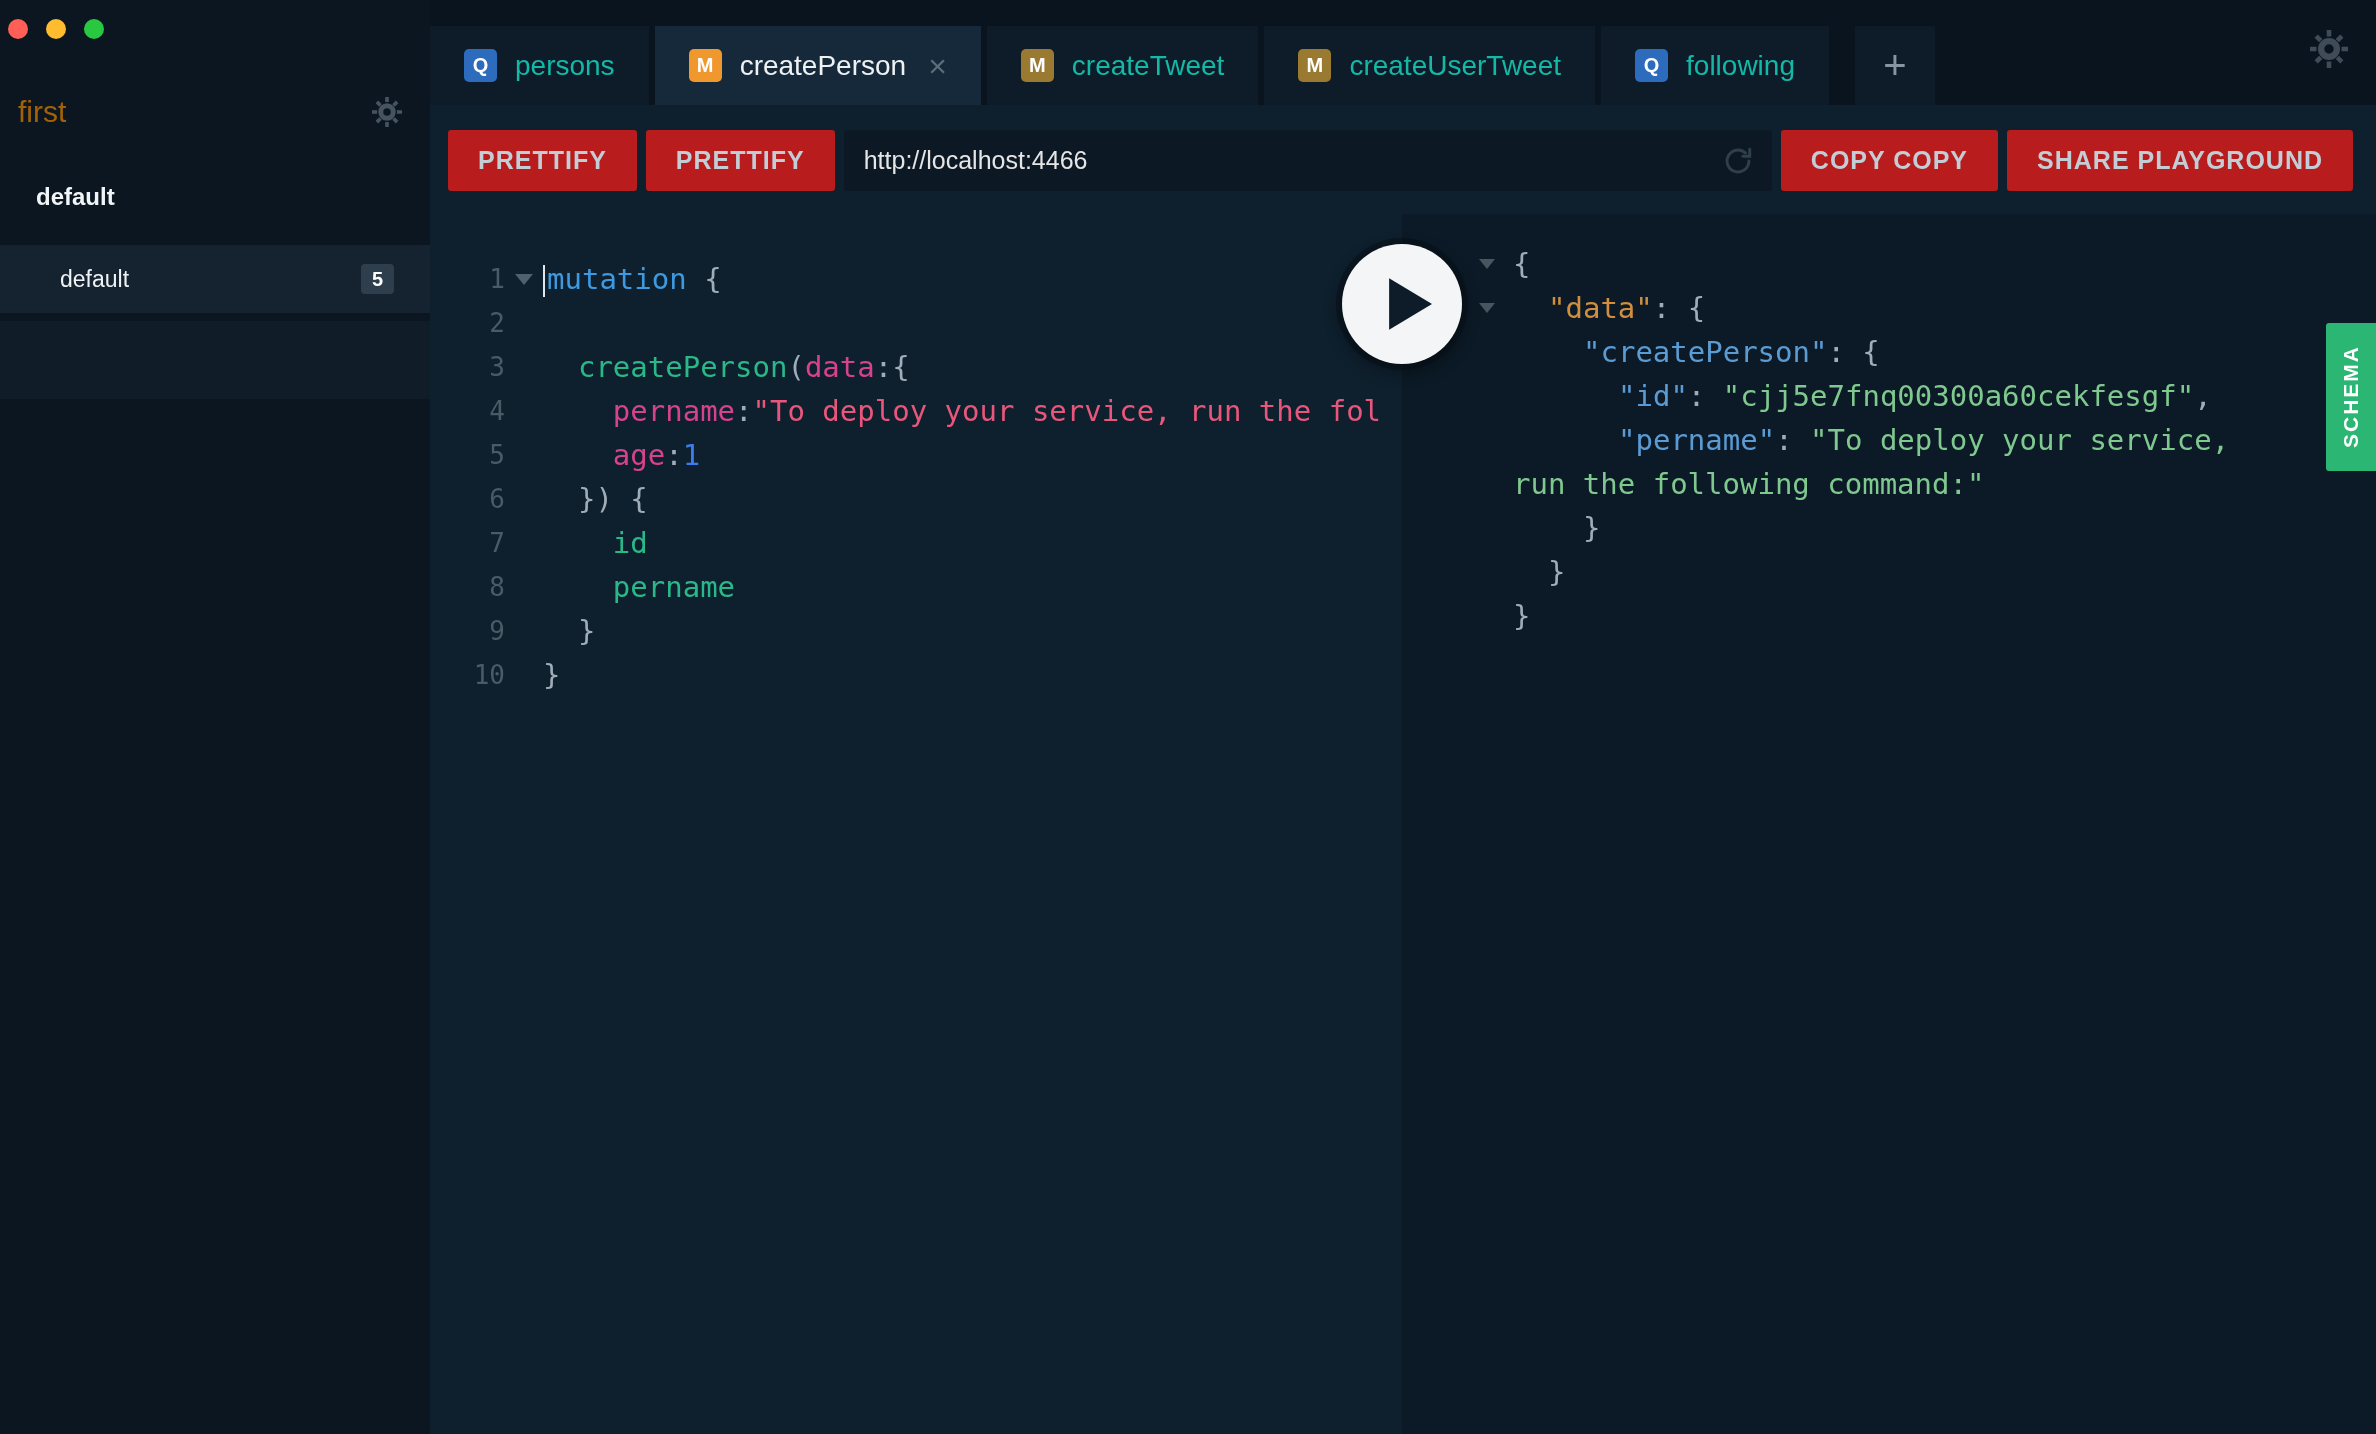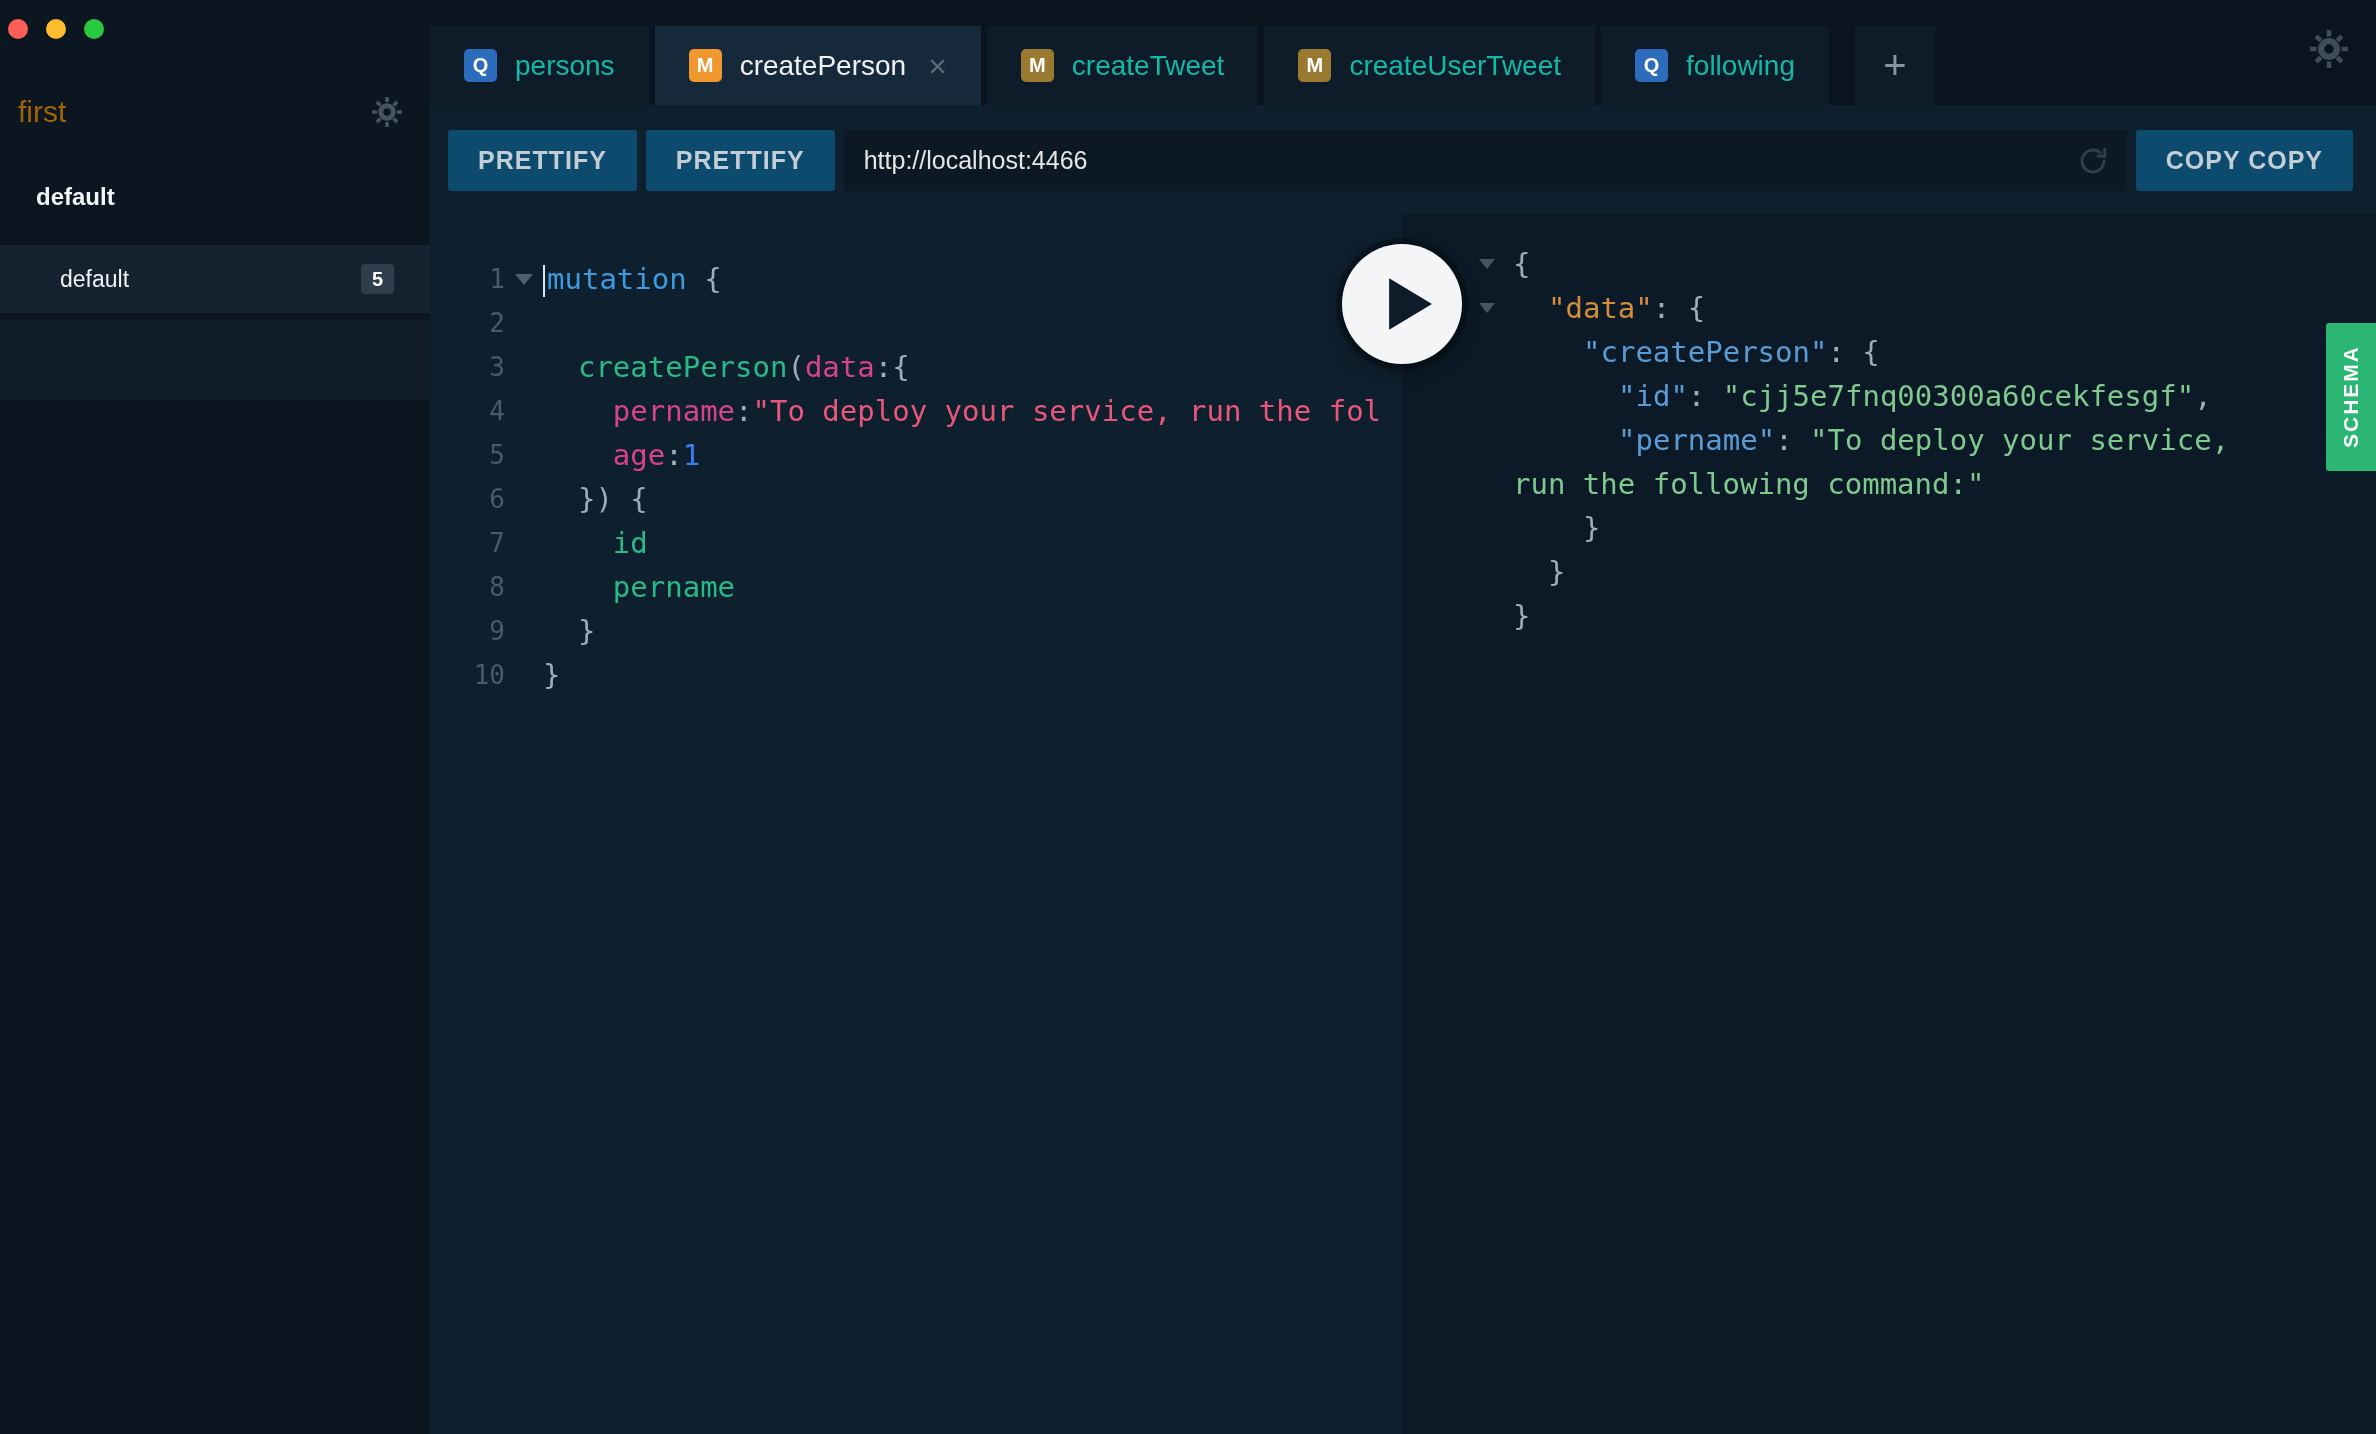--- a/index.html
+++ b/index.html
@@ -39,21 +39,21 @@
   .tab-badge{width:33px;height:33px;border-radius:5px;display:flex;align-items:center;justify-content:center;color:#fff;font-size:20px;font-weight:bold;flex:none}
   .tab-badge.q{background:var(--query-badge,#2d6cbc)}
   .tab-badge.m{background:var(--mutation-badge,#9a7a31)}
   .tab.active .tab-badge.m{background:var(--mutation-badge-active,#f0982d)}
   .tab-close{color:#5d6d7a;font-size:32px;line-height:1;margin-left:4px;cursor:pointer}
   .tab-add{height:79px;width:80px;margin-left:20px;background:#0e1c29;color:#8795a1;font-size:40px;font-weight:300;display:flex;align-items:center;justify-content:center;cursor:pointer}
   .topbar-gear{position:absolute;right:28px;top:30px;color:#3f4c58;line-height:0;cursor:pointer}
 
   
   .toolbar{background:#0e1f2d;padding:25px 23px 23px 18px;display:flex;gap:9px;align-items:center;flex:none}
-  .tbtn{height:61px;background:#0c4a6e;color:#c3cdd5;font-size:25px;font-weight:600;letter-spacing:1px;display:flex;align-items:center;padding:0 30px;border-radius:3px;cursor:pointer;white-space:nowrap;border:none}
+  .tbtn{height:61px;background:#b91c1c;color:#c3cdd5;font-size:25px;font-weight:600;letter-spacing:1px;display:flex;align-items:center;padding:0 30px;border-radius:3px;cursor:pointer;white-space:nowrap;border:none}
   .urlbox{flex:1;height:61px;background:#0c1925;border-radius:3px;display:flex;align-items:center;padding:0 18px;gap:14px;min-width:0}
   .url-input{flex:1;min-width:0;background:transparent;border:none;outline:none;color:#e5e5e5;font-size:25px;font-family:"Liberation Sans","DejaVu Sans",sans-serif}
   .reload{color:#2f3f4c;line-height:0;flex:none;cursor:pointer}
 
   
   .panes{flex:1;display:flex;position:relative;min-height:0}
   .editor{width:972px;flex:none;background:#0e1f2d;padding-top:43px;overflow:hidden;cursor:text}
   .cl{height:44px;display:flex;align-items:center;font-family:"DejaVu Sans Mono","Liberation Mono",monospace;font-size:29px}
   .gut{width:75px;flex:none;text-align:right;color:#4a5a66;font-size:26px}
   .foldcol{width:38px;flex:none;display:flex;justify-content:center;align-items:center}
@@ -157,20 +157,21 @@
       <div class="urlbox">
         <input class="url-input" type="text" value="http://localhost:4466" style="">
         <span class="reload">
           <svg viewBox="0 0 24 24" width="32" height="32" fill="none" stroke="currentColor" stroke-width="2.2" stroke-linecap="round">
             <path d="M20.2 12a8.2 8.2 0 1 1-2.6-6"></path>
             <path d="M20.8 3.2v5.2h-5.2"></path>
           </svg>
         </span>
       </div>
       <button class="tbtn">COPY COPY</button>
+      <button class="tbtn">SHARE PLAYGROUND</button>
     </div>
 
     <div class="panes">
       <section class="editor">
           <div class="cl">
             <span class="gut">1</span>
             <span class="foldcol">
               <span class="tri"></span>
             </span>
             <span class="code"><span class="cursor"></span><span class="tok-keyword">mutation</span><span class="tok-punct"> {</span></span>

